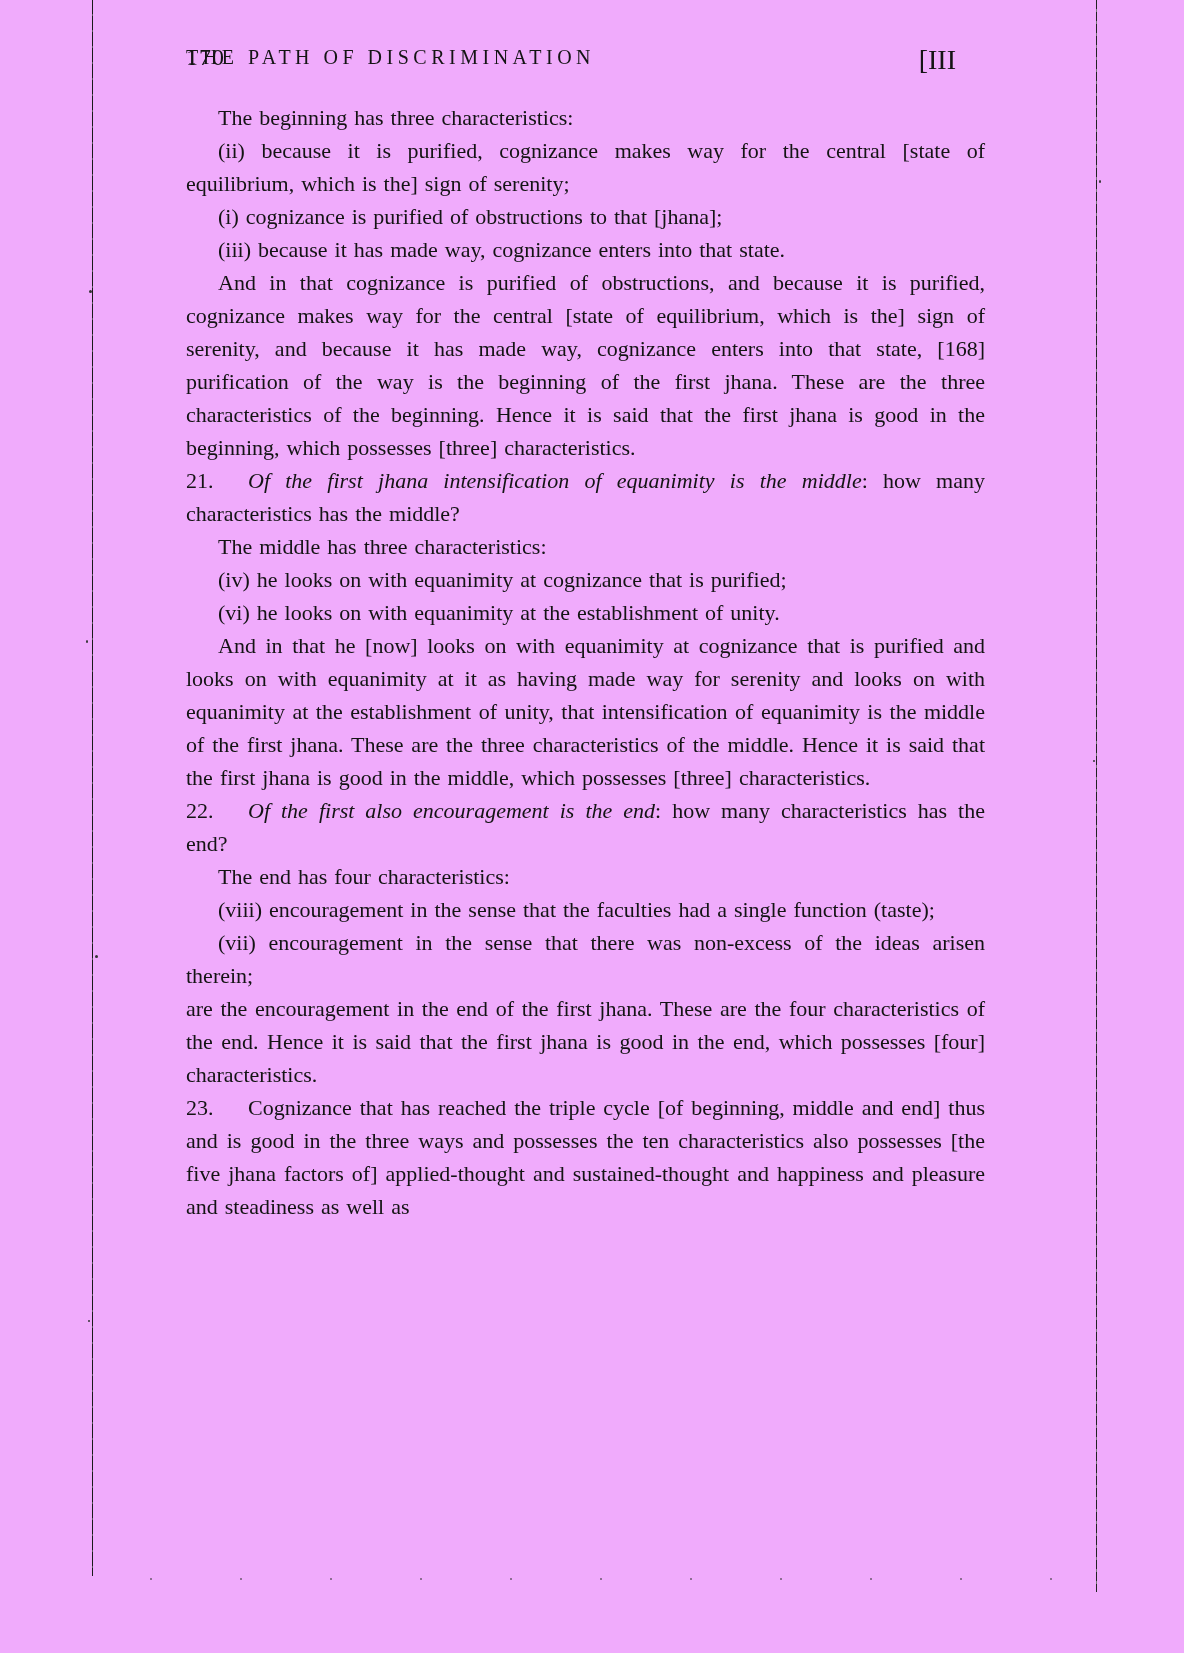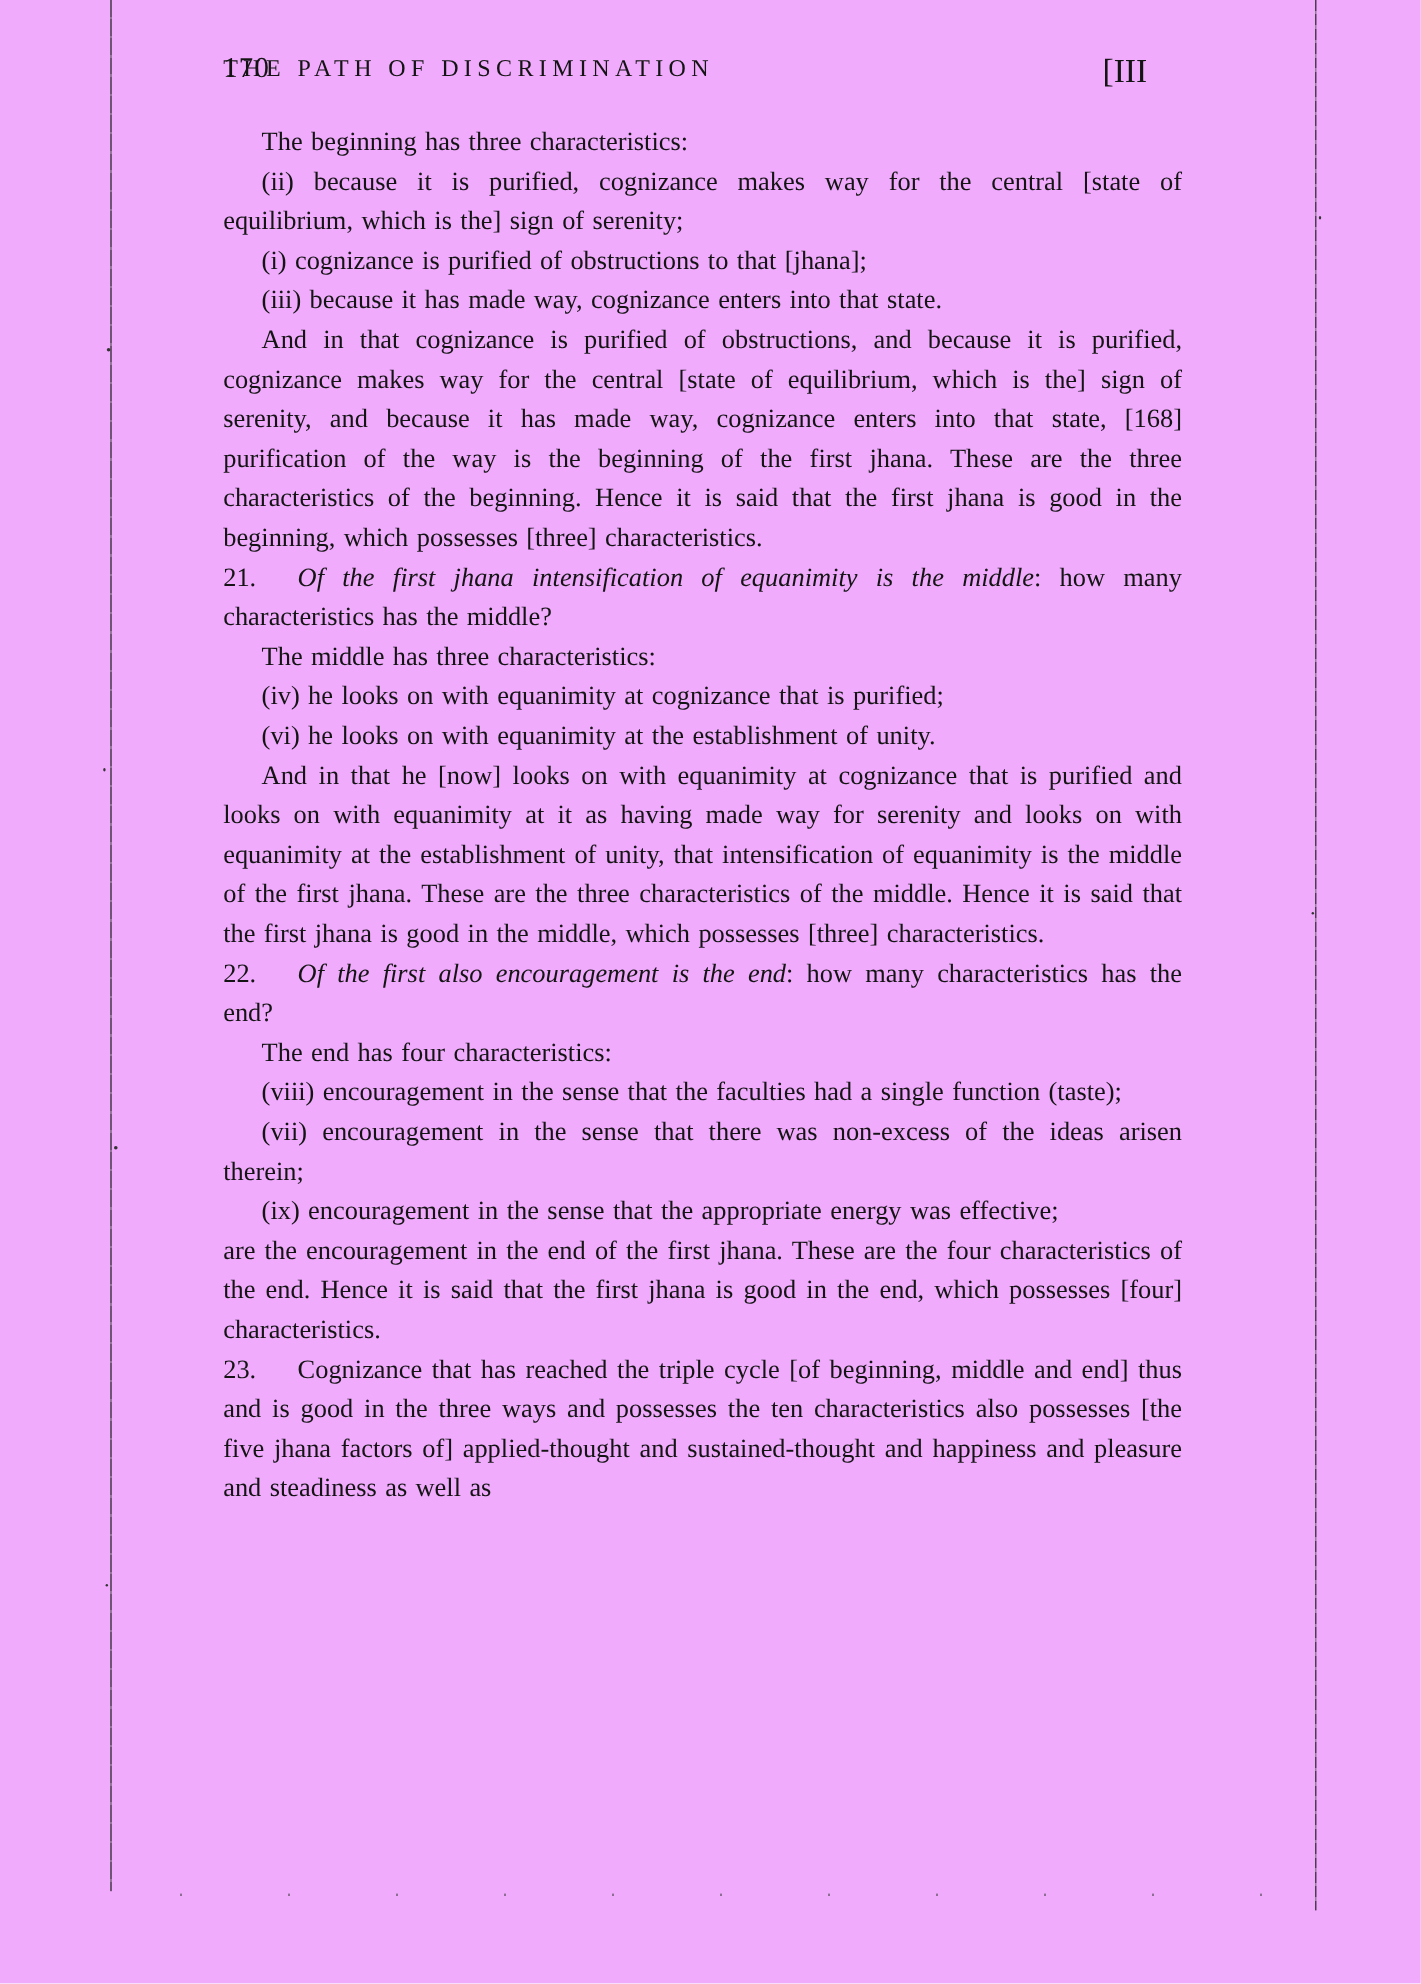--- a/index.html
+++ b/index.html
@@ -144,18 +144,17 @@
       <p class="para indent"><span>And in that cognizance is purified of obstructions, and because it is purified, cognizance makes way for the central [state of equilibrium, which is the] sign of serenity, and because it has made way, cognizance enters into that state, [168] purification of the way is the beginning of the first jhana. These are the three characteristics of the beginning. Hence it is said that the first jhana is good in the beginning, which possesses [three] characteristics.</span></p>
       <p class="para section"><span class="para-num">21.</span><span class="italic">Of the first jhana intensification of equanimity is the middle</span><span>: how many characteristics has the middle?</span></p>
       <p class="para indent"><span>The middle has three characteristics:</span></p>
       <p class="para indent"><span>(iv) he looks on with equanimity at cognizance that is purified;</span></p>
       <p class="para indent"><span>(vi) he looks on with equanimity at the establishment of unity.</span></p>
       <p class="para indent"><span>And in that he [now] looks on with equanimity at cognizance that is purified and looks on with equanimity at it as having made way for serenity and looks on with equanimity at the establishment of unity, that intensification of equanimity is the middle of the first jhana. These are the three characteristics of the middle. Hence it is said that the first jhana is good in the middle, which possesses [three] characteristics.</span></p>
       <p class="para section"><span class="para-num">22.</span><span class="italic">Of the first also encouragement is the end</span><span>: how many characteristics has the end?</span></p>
       <p class="para indent"><span>The end has four characteristics:</span></p>
       <p class="para indent"><span>(viii) encouragement in the sense that the faculties had a single function (taste);</span></p>
       <p class="para indent"><span>(vii) encouragement in the sense that there was non-excess of the ideas arisen therein;</span></p>
-      <p class="para indent"><span>(ix) encouragement in the sense that the appropriate energy was effective;</span></p>
       <p class="para flush"><span>are the encouragement in the end of the first jhana. These are the four characteristics of the end. Hence it is said that the first jhana is good in the end, which possesses [four] characteristics.</span></p>
       <p class="para section"><span class="para-num">23.</span><span>Cognizance that has reached the triple cycle [of beginning, middle and end] thus and is good in the three ways and possesses the ten characteristics also possesses [the five jhana factors of] applied-thought and sustained-thought and happiness and pleasure and steadiness as well as</span></p>
     </main>
 
 </div>
 
 </body></html>

